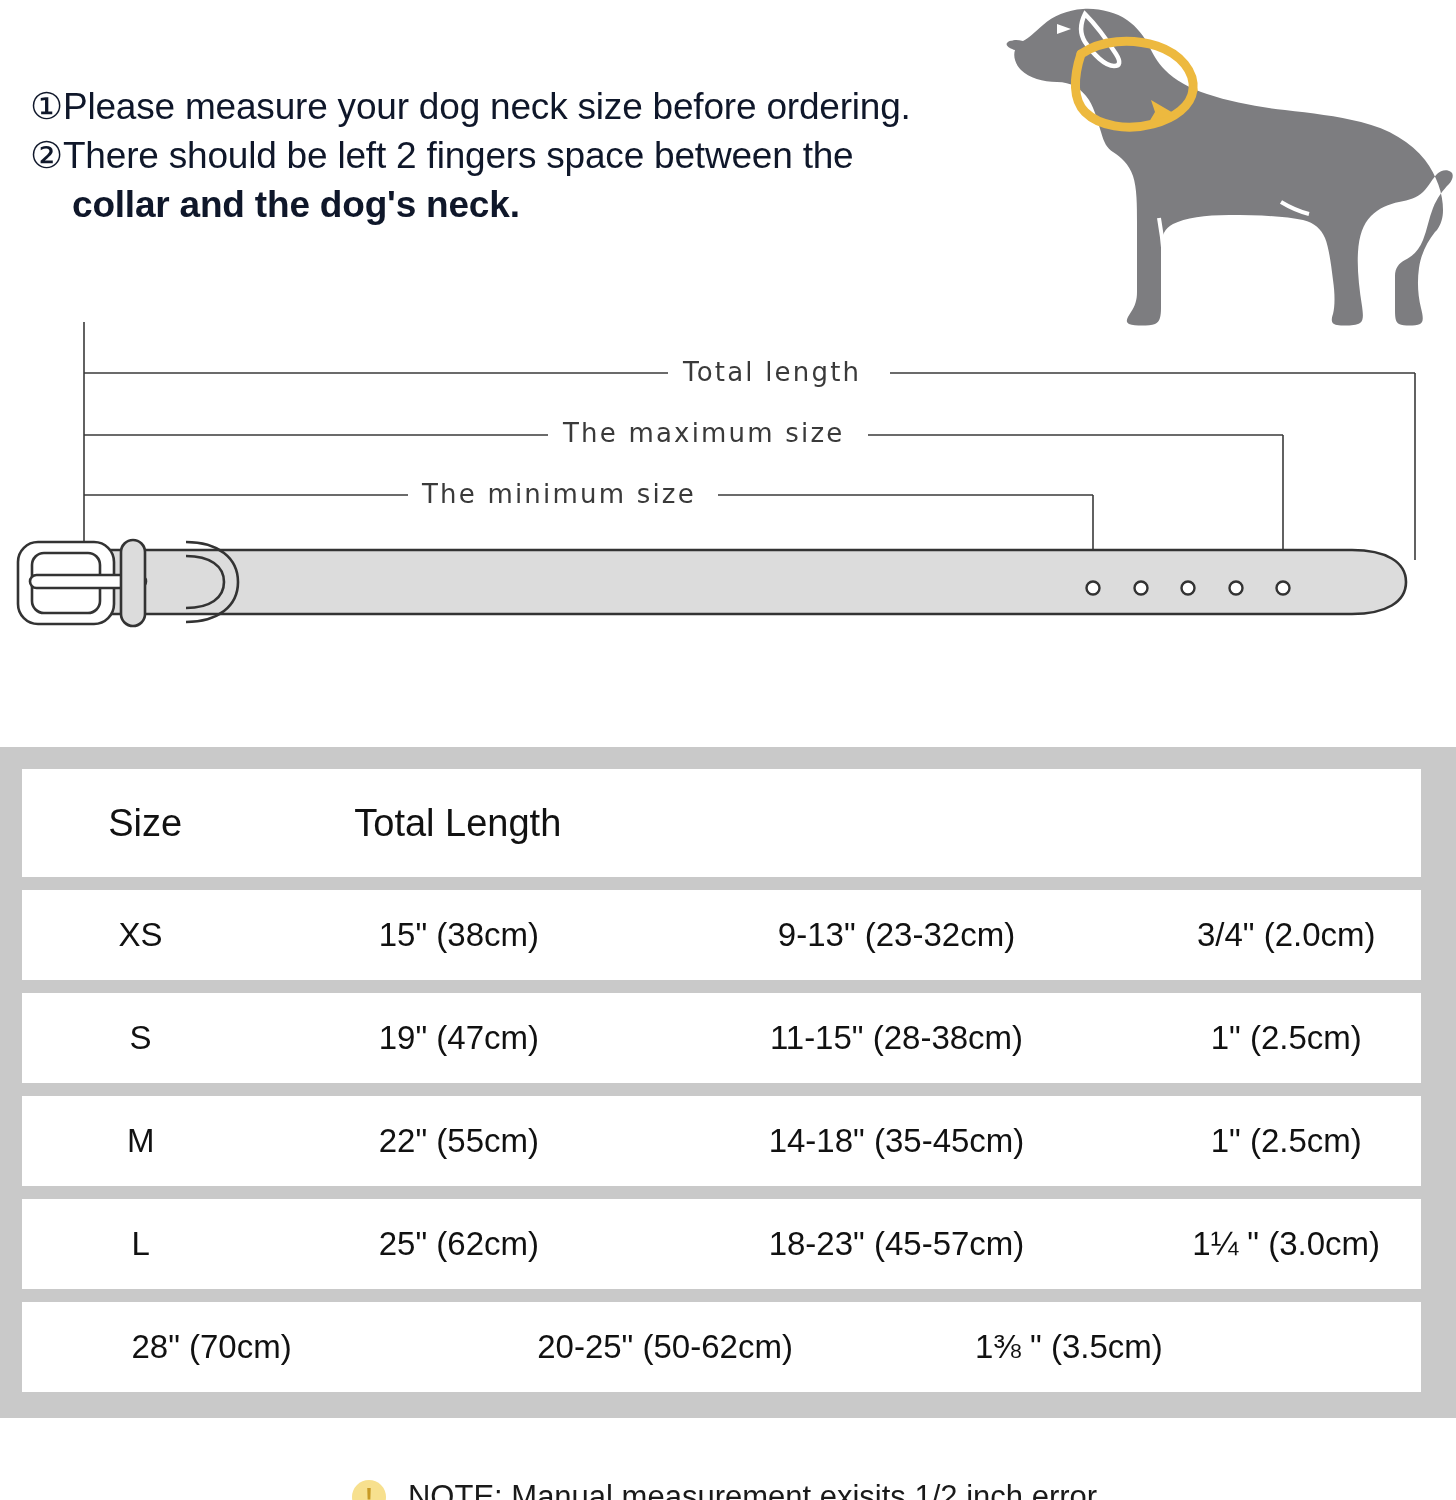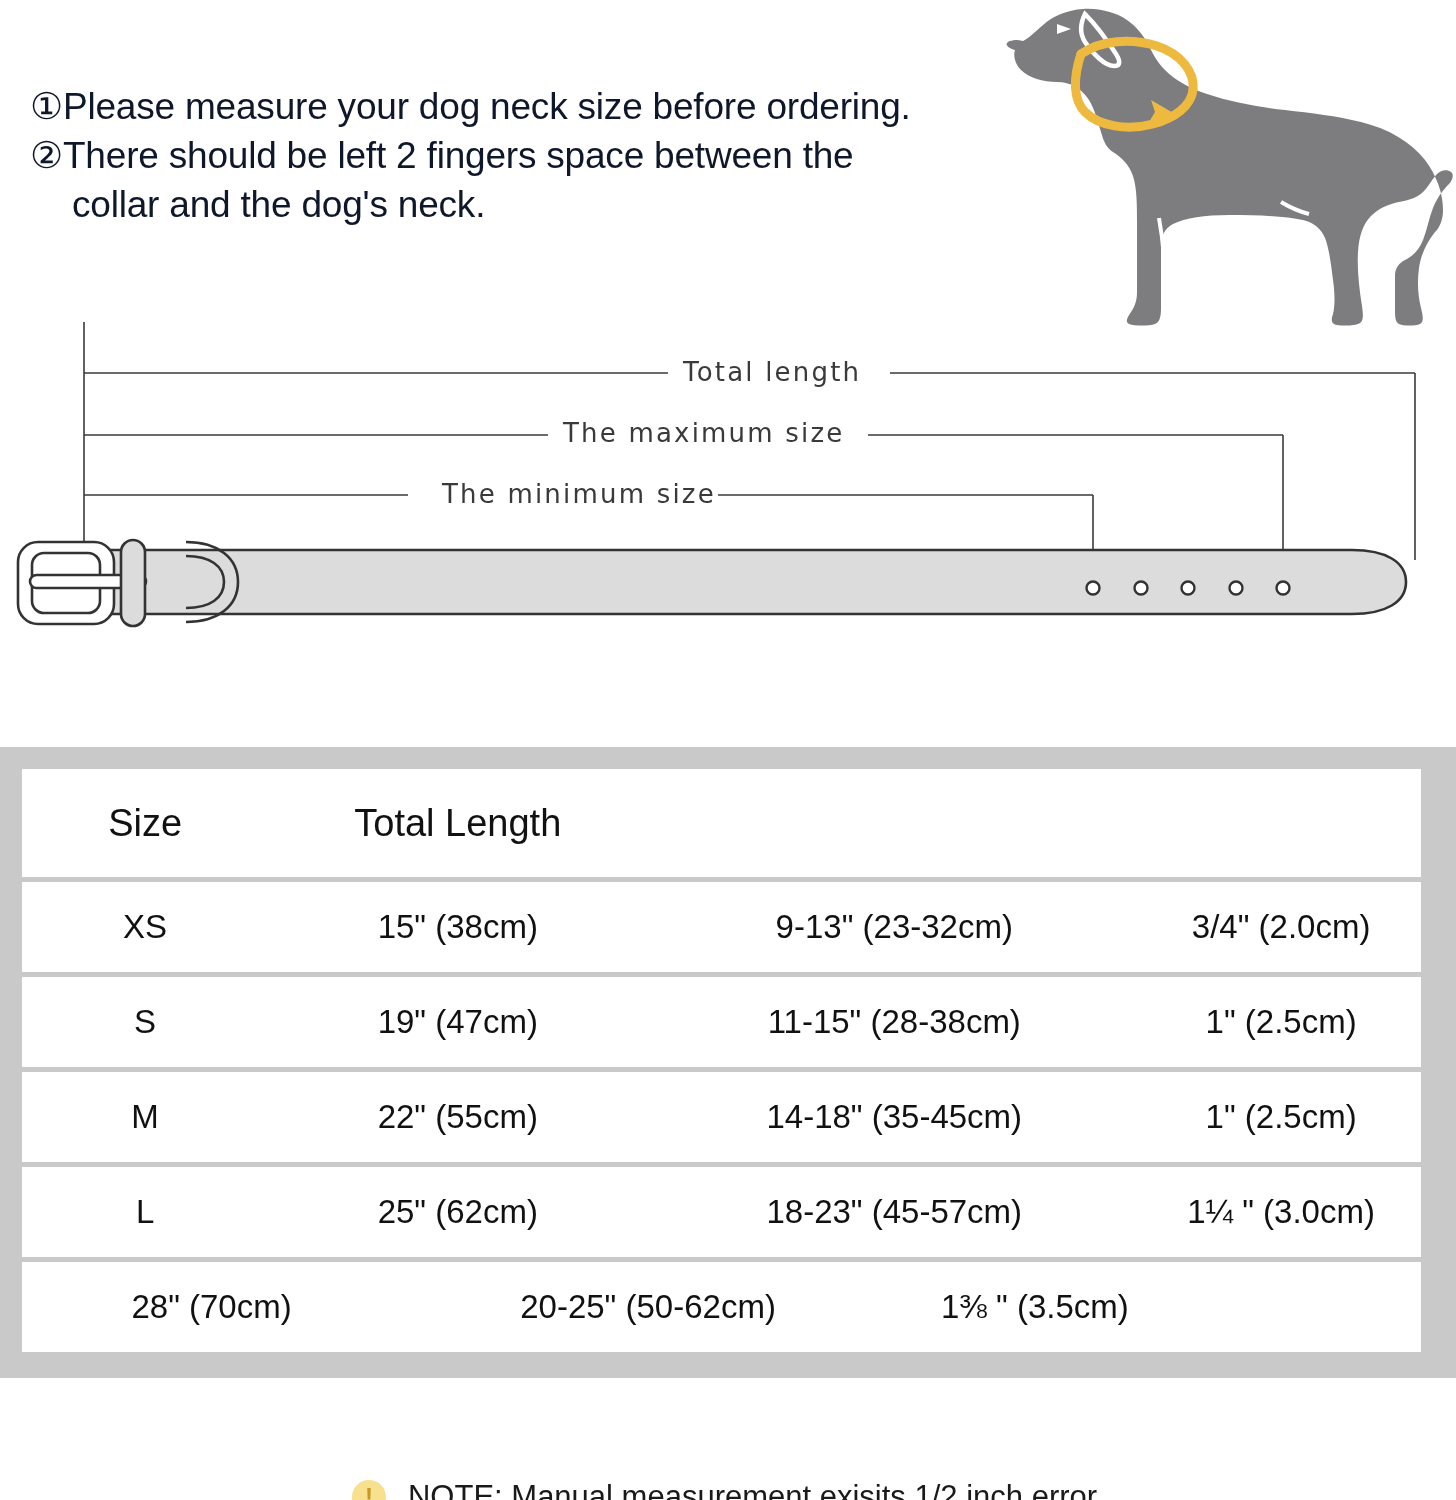--- a/index.html
+++ b/index.html
@@ -24,21 +24,21 @@
     width: 930px;
   }
   .instr-line {
     display: block;
     font-size: 37px;
     line-height: 49px;
     color: #0f172a;
     letter-spacing: -0.2px;
     white-space: pre-wrap;
   }
-  .instr-line.indented { text-indent: 42px; }
+  .instr-line.indented { text-indent: 42px; font-weight: bold; }
 
   
   #dog-illustration {
     position: absolute;
     left: 985px;
     top: -4px;
     width: 470px;
     height: 330px;
   }
 
@@ -54,39 +54,39 @@
   .dim-label {
     position: absolute;
     font-family: "DejaVu Sans", sans-serif;
     font-size: 26px;
     letter-spacing: 2.2px;
     color: #3a3a3a;
     white-space: nowrap;
   }
   #label-total   { left: 683px; top: 47px; }
   #label-max     { left: 563px; top: 108px; }
-  #label-min     { left: 442px; top: 169px; }
+  #label-min     { left: 422px; top: 169px; }
 
   
   #size-table {
     position: absolute;
     left: 0;
     top: 747px;
     width: 1456px;
     background: #c9c9c9;
     padding: 22px 35px 26px 22px;
     box-sizing: border-box;
   }
   .t-row {
     display: flex;
     background: #ffffff;
     width: 100%;
     box-sizing: border-box;
   }
-  .t-row + .t-row { margin-top: 5px; }
+  .t-row + .t-row { margin-top: 13px; gap: 17px; }
   .t-row.header-row { height: 108px; }
   .t-row.body-row   { height: 90px; }
 
   .t-cell {
     display: flex;
     align-items: center;
     justify-content: center;
     text-align: center;
     box-sizing: border-box;
     color: #111;

